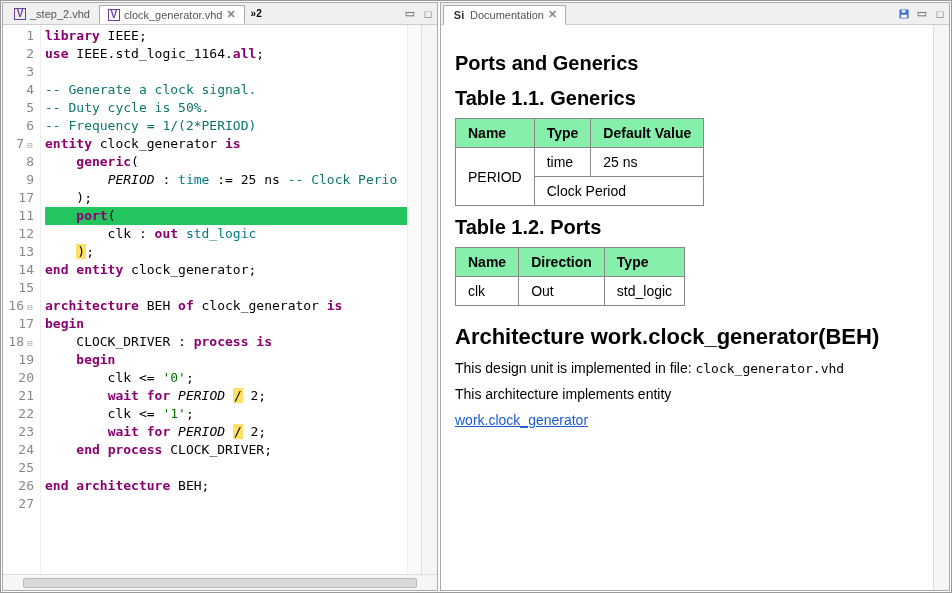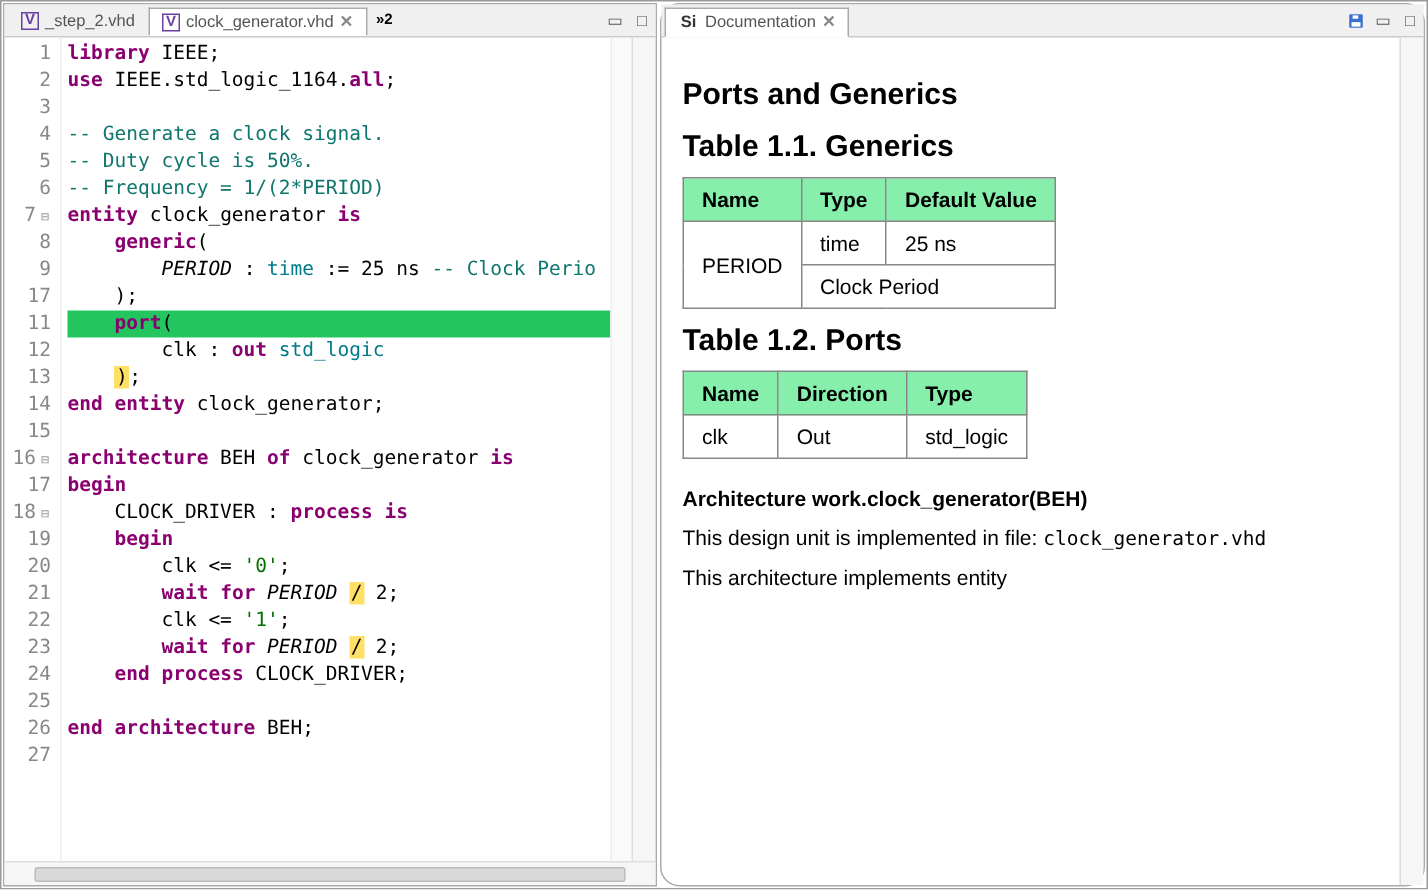--- a/index.html
+++ b/index.html
@@ -1,20 +1,20 @@
 <!DOCTYPE html>
 <html><head>
 <meta charset="utf-8">
 <style>
 * { margin:0; padding:0; box-sizing:border-box; }
 body { font-family: "Segoe UI", Tahoma, sans-serif; font-size:12px; background:#fff; color:#000; }
 .app { display:flex; width:952px; height:593px; border:1px solid #999; }
 .pane { display:flex; flex-direction:column; border:1px solid #aaa; margin:1px; background:#fff; }
 .pane-left { flex:0 0 436px; }
-.pane-right { flex:1;border-radius:13px; }
+.pane-right { flex:1; }
 .tabbar { display:flex; align-items:center; height:22px; background:#f0f0f0; border-bottom:1px solid #ccc; padding:0 2px; font-size:11px; }
 .tab { display:flex; align-items:center; gap:4px; padding:2px 8px; background:#f0f0f0; border:1px solid transparent; border-bottom:none; color:#555; cursor:pointer; }
 .tab.active { background:#fff; border:1px solid #aaa; border-bottom:1px solid #fff; position:relative; top:1px; }
 .tab-icon { width:14px; height:14px; display:inline-flex; align-items:center; justify-content:center; font-size:10px; }
 .icon-v { border:1px solid #6a3fa0; color:#6a3fa0; font-weight:bold; width:12px; height:12px; line-height:10px; }
 .icon-si { font-weight:bold; color:#333; font-size:11px; }
 .close-x { color:#888; font-weight:bold; font-size:11px; }
 .tb-right { margin-left:auto; display:flex; gap:4px; align-items:center; }
 .ctrl-icon { width:14px; height:14px; display:inline-flex; align-items:center; justify-content:center; font-size:11px; color:#555; border:1px solid transparent; }
 .chev, .min-icon, .max-icon, .save-disk { cursor:pointer; }
@@ -31,21 +31,21 @@
 .id { color:#000; }
 .str { color:#007000; }
 .type { color:#007a86; }
 .warn { background:#ffe066; padding:0 1px; }
 .vscroll { width:16px; background:#f6f6f6; border-left:1px solid #ddd; }
 .hscroll { height:16px; background:#f6f6f6; border-top:1px solid #ddd; display:flex; align-items:center; padding:0 20px; }
 .hscroll .thumb { flex:1; height:10px; background:#d9d9d9; border:1px solid #bbb; border-radius:2px; }
 .smallcol { width:14px; background:#fafafa; border-left:1px solid #eee; }
 .doc-body { flex:1; overflow:auto; padding:6px 14px; font-family:Arial,Helvetica,sans-serif; font-size:14px; }
 .doc-body h2 { font-size:20px; font-weight:bold; margin:21px 0 12px; }
-.doc-body h3 { font-size:14px; font-weight:bold; margin:18px 0 10px; }
+.doc-body h3 { font-size:22px; font-weight:bold; margin:18px 0 10px; }
 .doc-body .tbl-cap { font-weight:bold; font-size:20px; margin:10px 0 8px; }
 .doc-body table { border-collapse:collapse; margin-bottom:10px; }
 .doc-body th, .doc-body td { border:1px solid #888; padding:6px 12px; text-align:left; font-size:14px; }
 .doc-body th { background:#86efac; font-weight:bold; }
 .doc-body p { margin:10px 0; font-size:14px; }
 .doc-body code { font-family:Consolas,monospace; font-size:13px; }
 .doc-body a { color:#1a5bd4; text-decoration:underline; cursor:pointer; }
 .doc-vscroll { width:16px; background:#f6f6f6; border-left:1px solid #ddd; }
 .doc-wrap { flex:1; display:flex; overflow:hidden; }
 .save-disk svg { width:14px; height:14px; }
@@ -163,18 +163,19 @@
           <tr>
                 <td>clk</td>
                 <td>Out</td>
                 <td>std_logic</td>
               </tr>
         </tbody>
           </table>
         <h3>Architecture work.clock_generator(BEH)</h3>
         <p><span>This design unit is implemented in file: </span><code>clock_generator.vhd</code></p>
         <p>This architecture implements entity</p>
+        <p><a>work.clock_generator</a></p>
       </div>
       <div class="doc-vscroll"></div>
     </div>
   </div>
 
 </div>
 
 </body></html>

